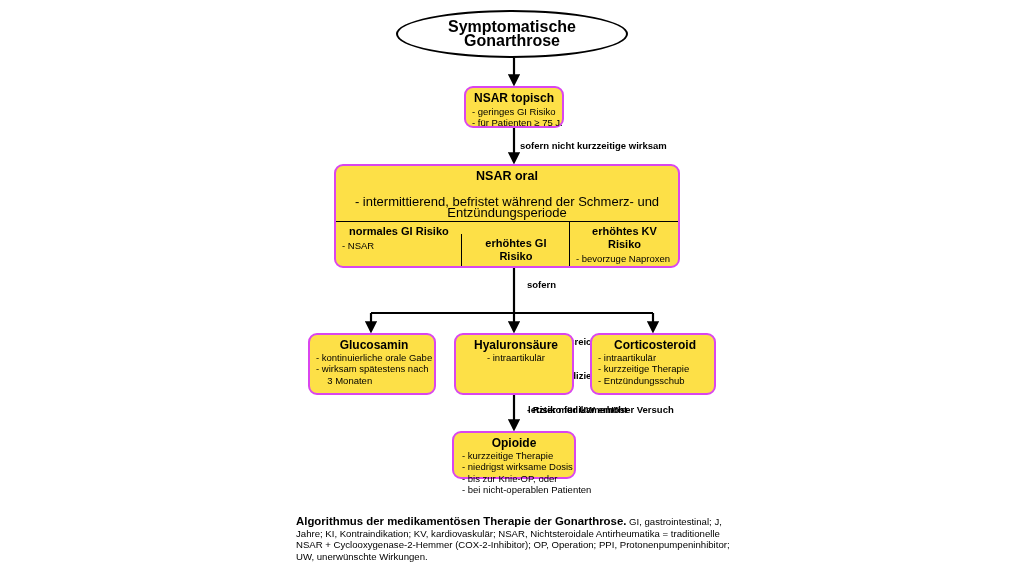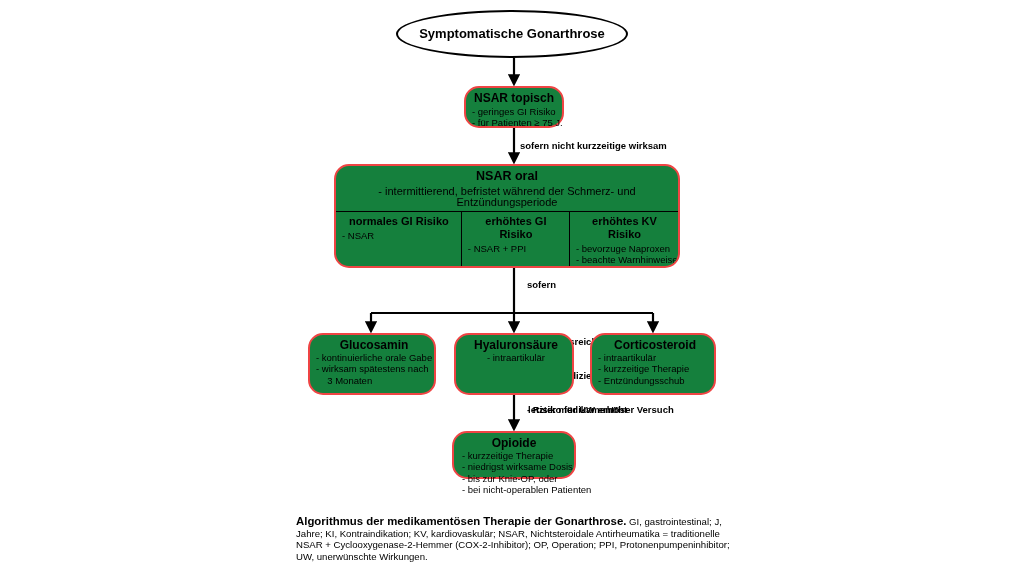--- a/index.html
+++ b/index.html
@@ -15,23 +15,23 @@
     color: #000000;
     overflow: hidden;
   }
   #canvas {
     position: absolute;
     inset: 0;
   }
   .node {
     position: absolute;
     box-sizing: border-box;
-    border: 2px solid #ef4444;
-    background: #15803d;
-    border-radius: 15px;
+    border: 2px solid #d946ef;
+    background: #fde047;
+    border-radius: 9px;
   }
   .node-title {
     font-weight: bold;
     text-align: center;
     font-size: 12px;
     line-height: 14px;
   }
   .bullets {
     font-size: 9.5px;
     line-height: 11.4px;
@@ -52,21 +52,21 @@
     top: 10px;
     width: 232px;
     height: 48px;
     border: 2px solid #000;
     border-radius: 50%;
     background: #fff;
     display: flex;
     align-items: center;
     justify-content: center;
   }
-  #ellipse-root .node-title { font-size: 13px; }
+  #ellipse-root .node-title { font-size: 16px; }
 
   
   #node-nsar-topisch {
     left: 464px;
     top: 86px;
     width: 100px;
     height: 42px;
     padding: 3px 6px 2px 6px;
   }
   #node-nsar-topisch .node-title { font-size: 12px; }
@@ -80,44 +80,44 @@
     height: 104px;
     padding: 0;
     overflow: hidden;
   }
   #nsar-oral-head {
     padding: 3px 4px 3px 4px;
     border-bottom: 1px solid #000;
   }
   #nsar-oral-head .node-title { font-size: 12.5px; }
   #nsar-oral-head .subtitle {
-    font-size: 11px;
+    font-size: 13px;
     text-align: center;
     line-height: 11px;
-    margin-top: 3px;
+    margin-top: 13px;
   }
   #nsar-oral-cols {
     display: flex;
     height: 56px;
     justify-content: flex-end;
   }
   .oral-col {
     box-sizing: border-box;
     padding: 3px 5px 0 6px;
   }
   .oral-col + .oral-col { border-left: 1px solid #000; }
   .oral-col .col-title {
     font-weight: bold;
     font-size: 11px;
     text-align: center;
     line-height: 13px;
   }
   .oral-col .bullets { margin-top: 2px; }
   #oral-col-0 { width: 127px; }
-  #oral-col-1 { width: 110px; }
+  #oral-col-1 { width: 110px; margin-top: 12px; }
   #oral-col-2 { width: 109px; }
 
   
   .node-row3 {
     top: 333px;
     height: 62px;
     padding: 3px 2px 0 6px;
   }
   #node-glucosamin { left: 308px; width: 128px; }
   #node-hyaluron   { left: 454px; width: 120px; }

